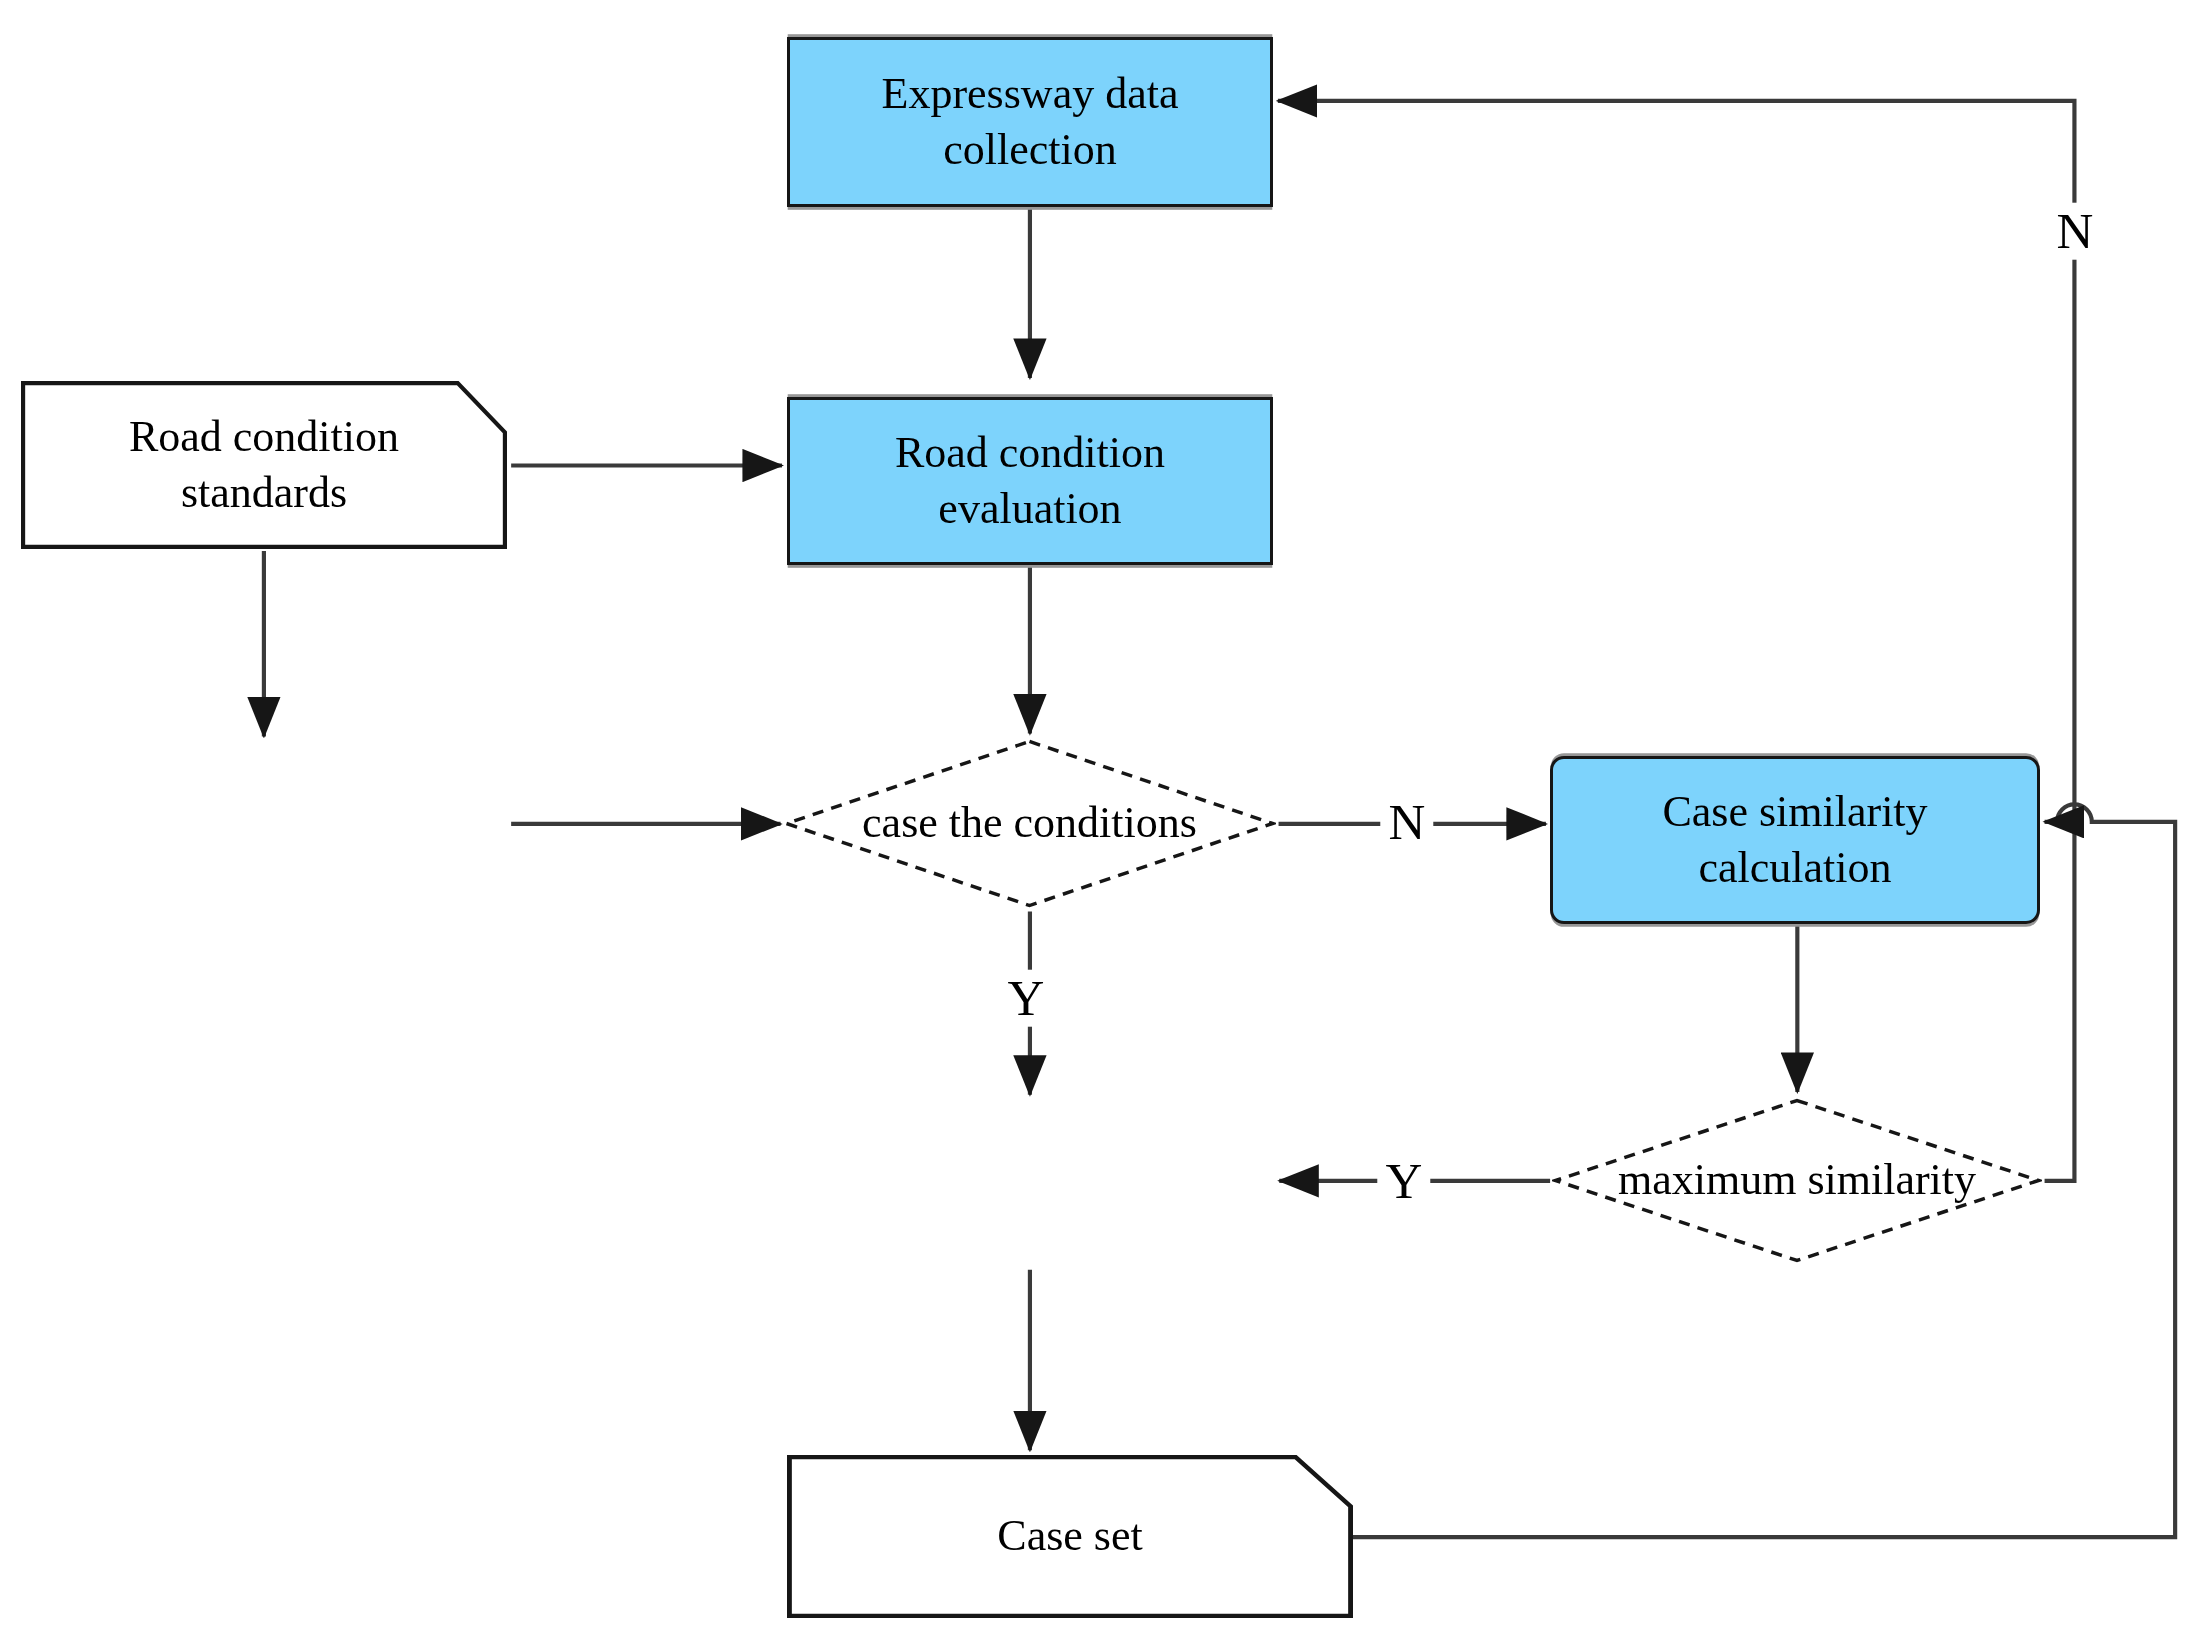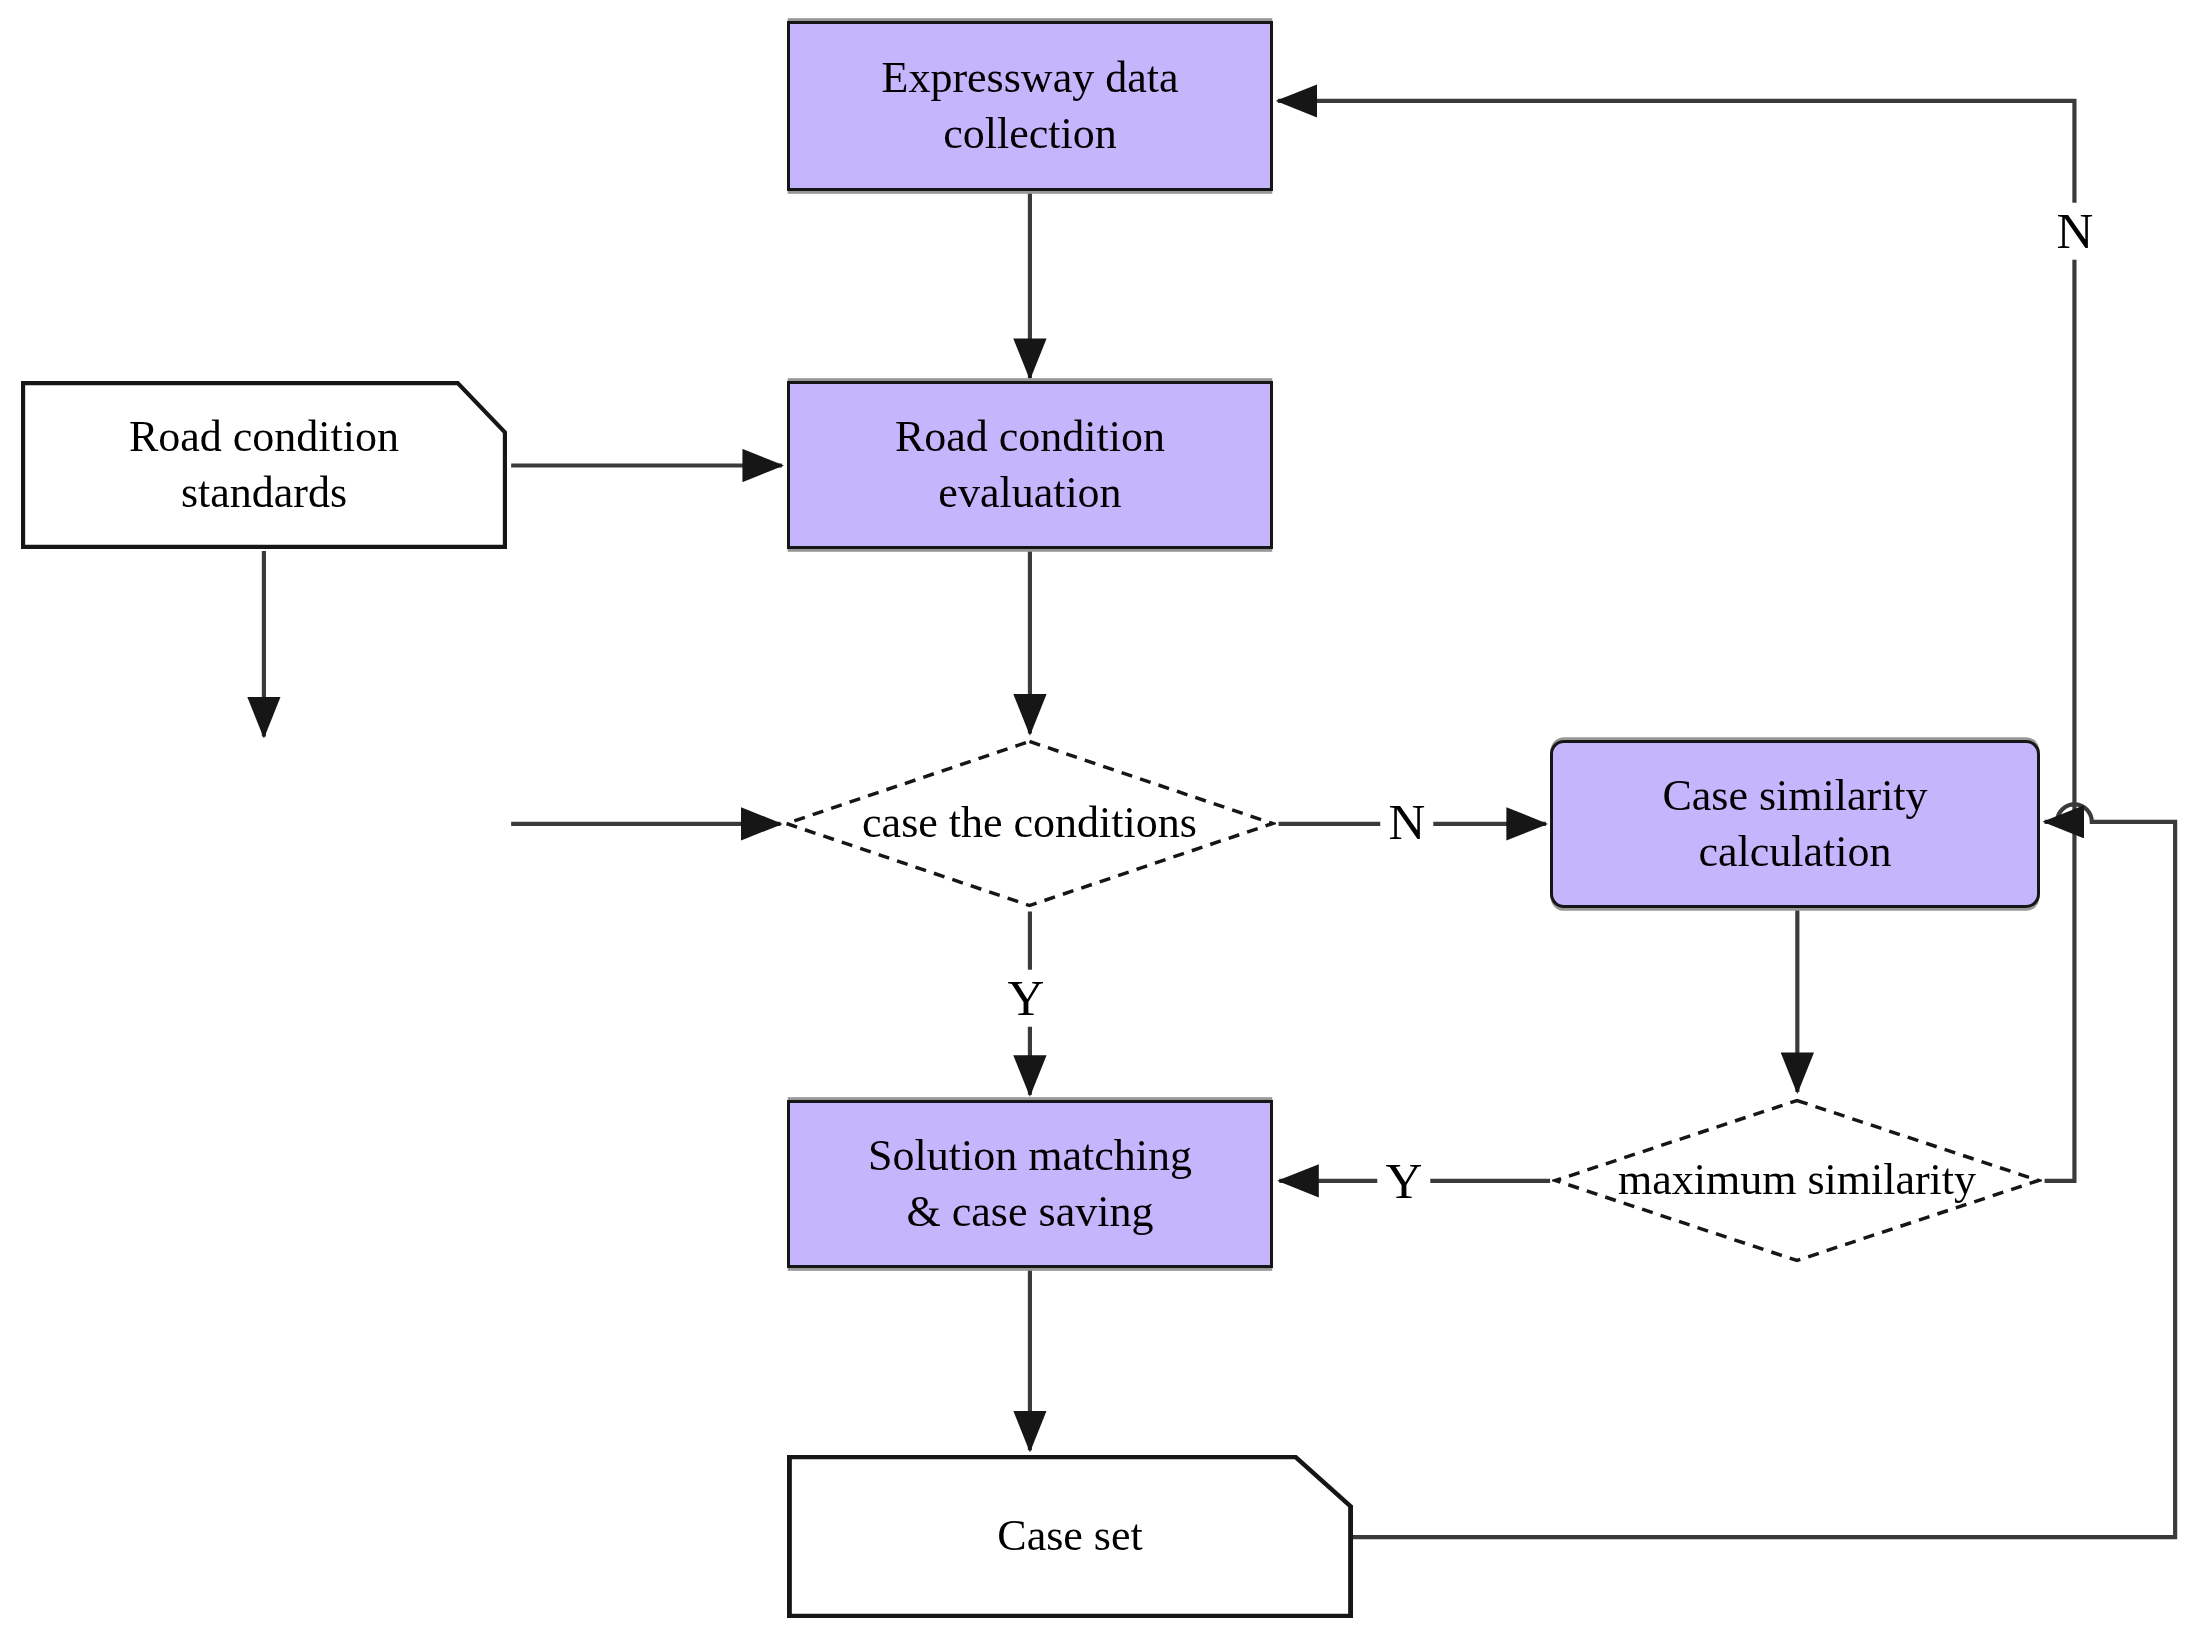--- a/index.html
+++ b/index.html
@@ -2,22 +2,22 @@
 <html style="font-size:11px"><head>
 <meta charset="utf-8">
 <style>
   html,body{margin:0;padding:0;background:#ffffff;}
   .diagram{position:relative;width:2205px;height:1645px;background:#ffffff;overflow:hidden;
            font-family:"Liberation Serif","DejaVu Serif",serif;color:#000;}
   .connectors{position:absolute;left:0;top:0;z-index:1;}
   .node{position:absolute;display:flex;align-items:center;justify-content:center;z-index:2;}
   .node .label{position:relative;z-index:2;text-align:center;white-space:pre-line;
                font-size:44px;line-height:1.28;color:#000;}
-  .node.rect{background:#c4b5fd;border:3.5px solid #161616;box-sizing:border-box;
-             box-shadow:0 3.5px 0 -0.7px #979797,0 -3.5px 0 -0.7px #979797;}
+  .node.rect{background:#7dd3fc;border:3.5px solid #161616;box-sizing:border-box;
+             box-shadow:0 3.5px 0 -0.7px #979797,0 -3.5px 0 -0.7px #979797;margin-top:16px;}
   .node .shape{position:absolute;left:0;top:0;width:100%;height:100%;z-index:1;}
   .edge-label{position:absolute;transform:translate(-50%,-50%);z-index:3;
               font-size:51px;line-height:1;background:#ffffff;padding:2.8px 8.3px;}
 </style>
 </head>
 <body>
 
 <div class="diagram">
 
   <svg class="connectors" width="2205" height="1645" viewBox="0 0 3175 2368">
@@ -49,24 +49,20 @@
     <span class="label">Road condition
 evaluation</span>
   </div>
 
 
   <div class="node rect" style="left:1550px;top:740px;width:490px;height:168px;border-radius:14px;">
     <span class="label">Case similarity
 calculation</span>
   </div>
 
-  <div class="node rect" style="left:787px;top:1100px;width:486px;height:168px;">
-    <span class="label">Solution matching
-&amp; case saving</span>
-  </div>
 
   <div class="node" style="left:21px;top:381px;width:486px;height:168px;">
     <svg class="shape" viewBox="0 0 700 242" preserveAspectRatio="none">
       <polygon points="3,3 629,3 697,74 697,239 3,239" fill="#ffffff" stroke-width="6" stroke="#161616"></polygon>
     </svg>
     <span class="label">Road condition
 standards</span>
   </div>
 
   <div class="node" style="left:787px;top:1455px;width:566px;height:163px;">

